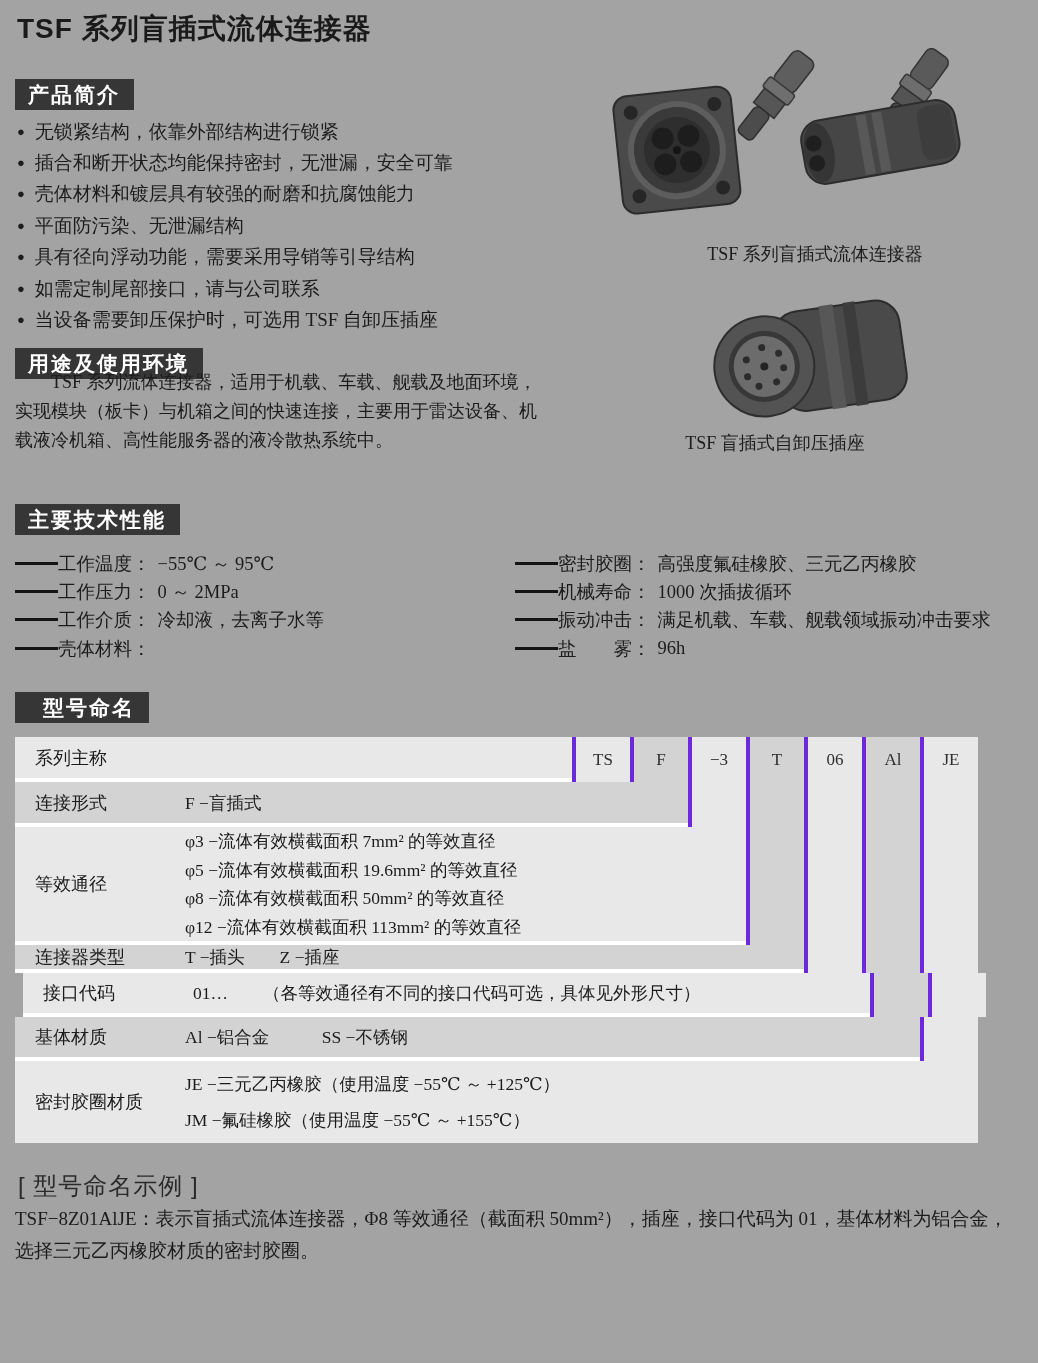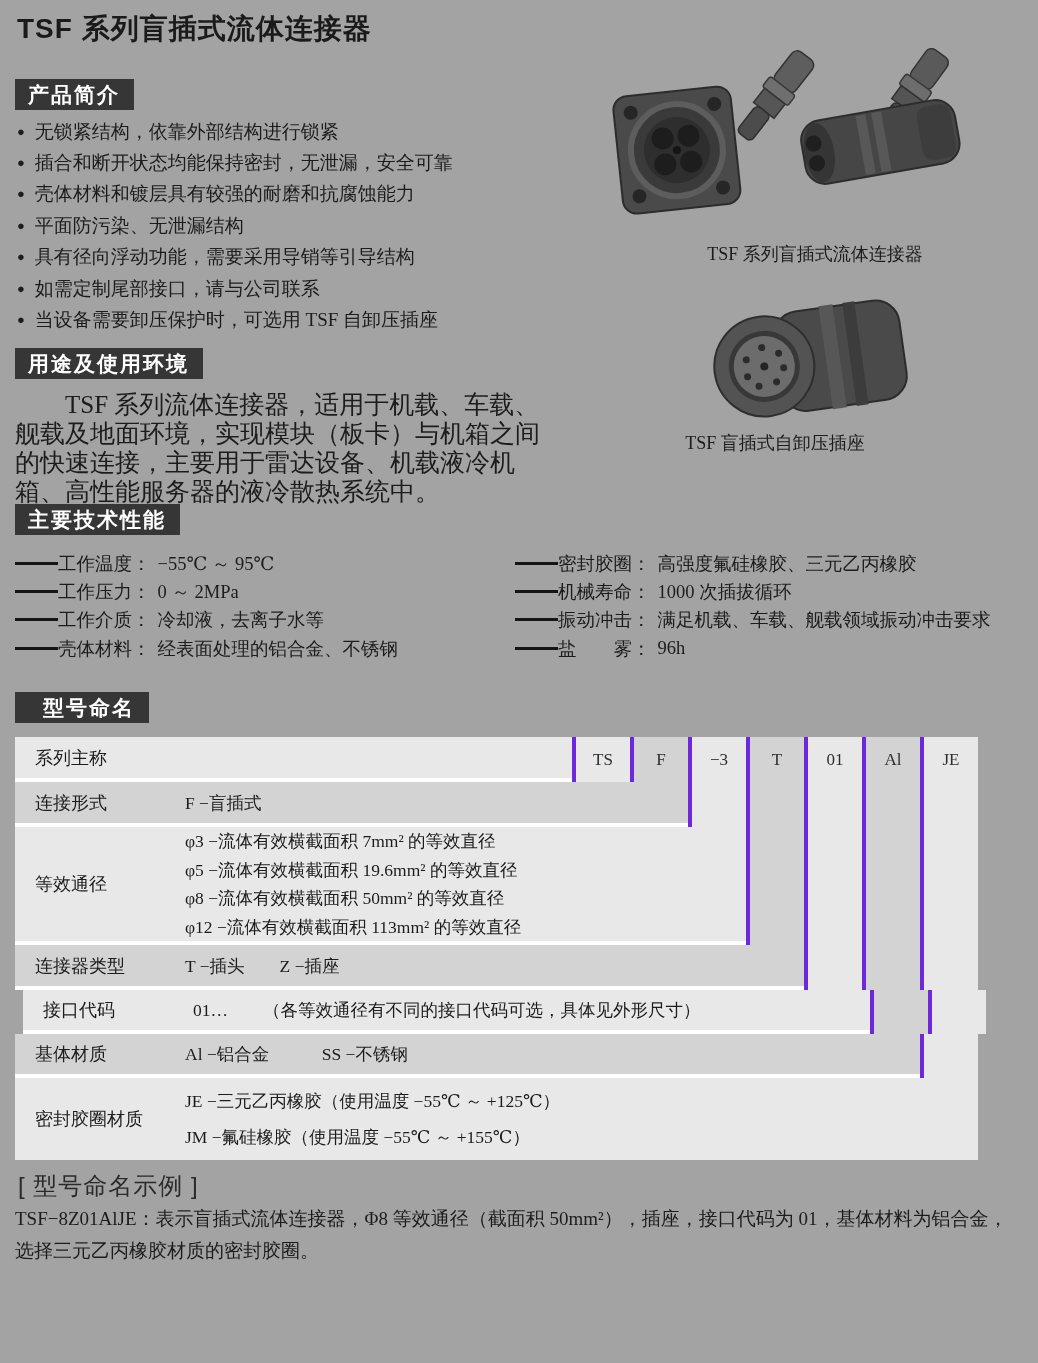--- a/index.html
+++ b/index.html
@@ -26,34 +26,34 @@
 
   .bullets{position:absolute;left:17px;top:116px;margin:0;padding:0;list-style:none;}
   .bullets li{height:31.4px;display:flex;align-items:center;font-size:19px;white-space:nowrap;}
   .bullets .dot{font-size:13px;margin-right:10px;color:#1c1c1c;}
 
   .fig1{position:absolute;left:600px;top:46px;}
   .fig1-caption{position:absolute;left:600px;top:242px;width:430px;text-align:center;font-size:18px;}
   .fig2{position:absolute;left:700px;top:294px;}
   .fig2-caption{position:absolute;left:600px;top:431px;width:350px;text-align:center;font-size:18px;}
 
-  .usage-para{position:absolute;left:15px;top:390px;width:535px;font-size:25px;line-height:29px;text-indent:2em;margin:0;}
+  .usage-para{position:absolute;left:15px;top:368px;width:535px;font-size:18px;line-height:29px;text-indent:2em;margin:0;}
 
   .spec-col{position:absolute;top:549px;}
   #spec-left{left:15px;width:490px;}
   #spec-right{left:515px;width:523px;}
   .spec-line{height:28.4px;display:flex;align-items:center;font-size:18.5px;white-space:nowrap;}
   .spec-rule{display:inline-block;width:43px;height:3px;background:#151515;flex-shrink:0;}
   .spec-value{margin-left:7px;}
 
   
   .ntable{position:absolute;left:15px;top:737px;width:963px;}
   .nrow{display:flex;width:963px;}
   .r1{height:45px;} .r2{height:45px;} .r3{height:118px;}
-  .r4{height:45px;} .r5{height:44px;padding-left:8px;} .r6{height:44px;} .r7{height:82px;}
+  .r4{height:28px;} .r5{height:44px;padding-left:8px;} .r6{height:44px;} .r7{height:82px;}
   .band{flex:1 1 auto;display:flex;align-items:center;border-bottom:4px solid #ffffff;}
   .r7 .band{border-bottom:none;}
   .light{background:#e8e8e8;}
   .dark{background:#d3d3d3;}
   .stripe{flex:0 0 58px;width:58px;border-left:4px solid #6d28d9;box-sizing:border-box;
           display:flex;align-items:center;justify-content:center;}
   .code{font-size:17px;color:#2e2e2e;}
   .nlabel{width:150px;padding-left:20px;font-size:18px;flex-shrink:0;}
   .ndesc{font-size:17.5px;}
   .r3 .ndesc div{line-height:28.5px;}
@@ -183,21 +183,20 @@
         <span class="spec-value">0 ～ 2MPa</span>
       </div>
     <div class="spec-line">
         <span class="spec-rule"></span>
         <span class="spec-label">工作介质：</span>
         <span class="spec-value">冷却液，去离子水等</span>
       </div>
     <div class="spec-line">
         <span class="spec-rule"></span>
         <span class="spec-label">壳体材料：</span>
-        <span class="spec-value">经表面处理的铝合金、不锈钢</span>
       </div>
   </div>
   <div class="spec-col" id="spec-right">
     <div class="spec-line">
         <span class="spec-rule"></span>
         <span class="spec-label">密封胶圈：</span>
         <span class="spec-value">高强度氟硅橡胶、三元乙丙橡胶</span>
       </div>
     <div class="spec-line">
         <span class="spec-rule"></span>
@@ -220,21 +219,21 @@
   <div class="ntable">
 
     <div class="nrow r1">
       <div class="band light">
           <div class="nlabel">系列主称</div>
         </div>
       <div class="stripe light code">TS</div>
       <div class="stripe dark code">F</div>
       <div class="stripe light code">−3</div>
       <div class="stripe dark code">T</div>
-      <div class="stripe light code">01</div>
+      <div class="stripe light code">06</div>
       <div class="stripe dark code">Al</div>
       <div class="stripe light code">JE</div>
     </div>
 
     <div class="nrow r2">
       <div class="band dark">
         <div class="nlabel">连接形式</div>
         <div class="ndesc">
             <div>F −盲插式</div>
           </div>

